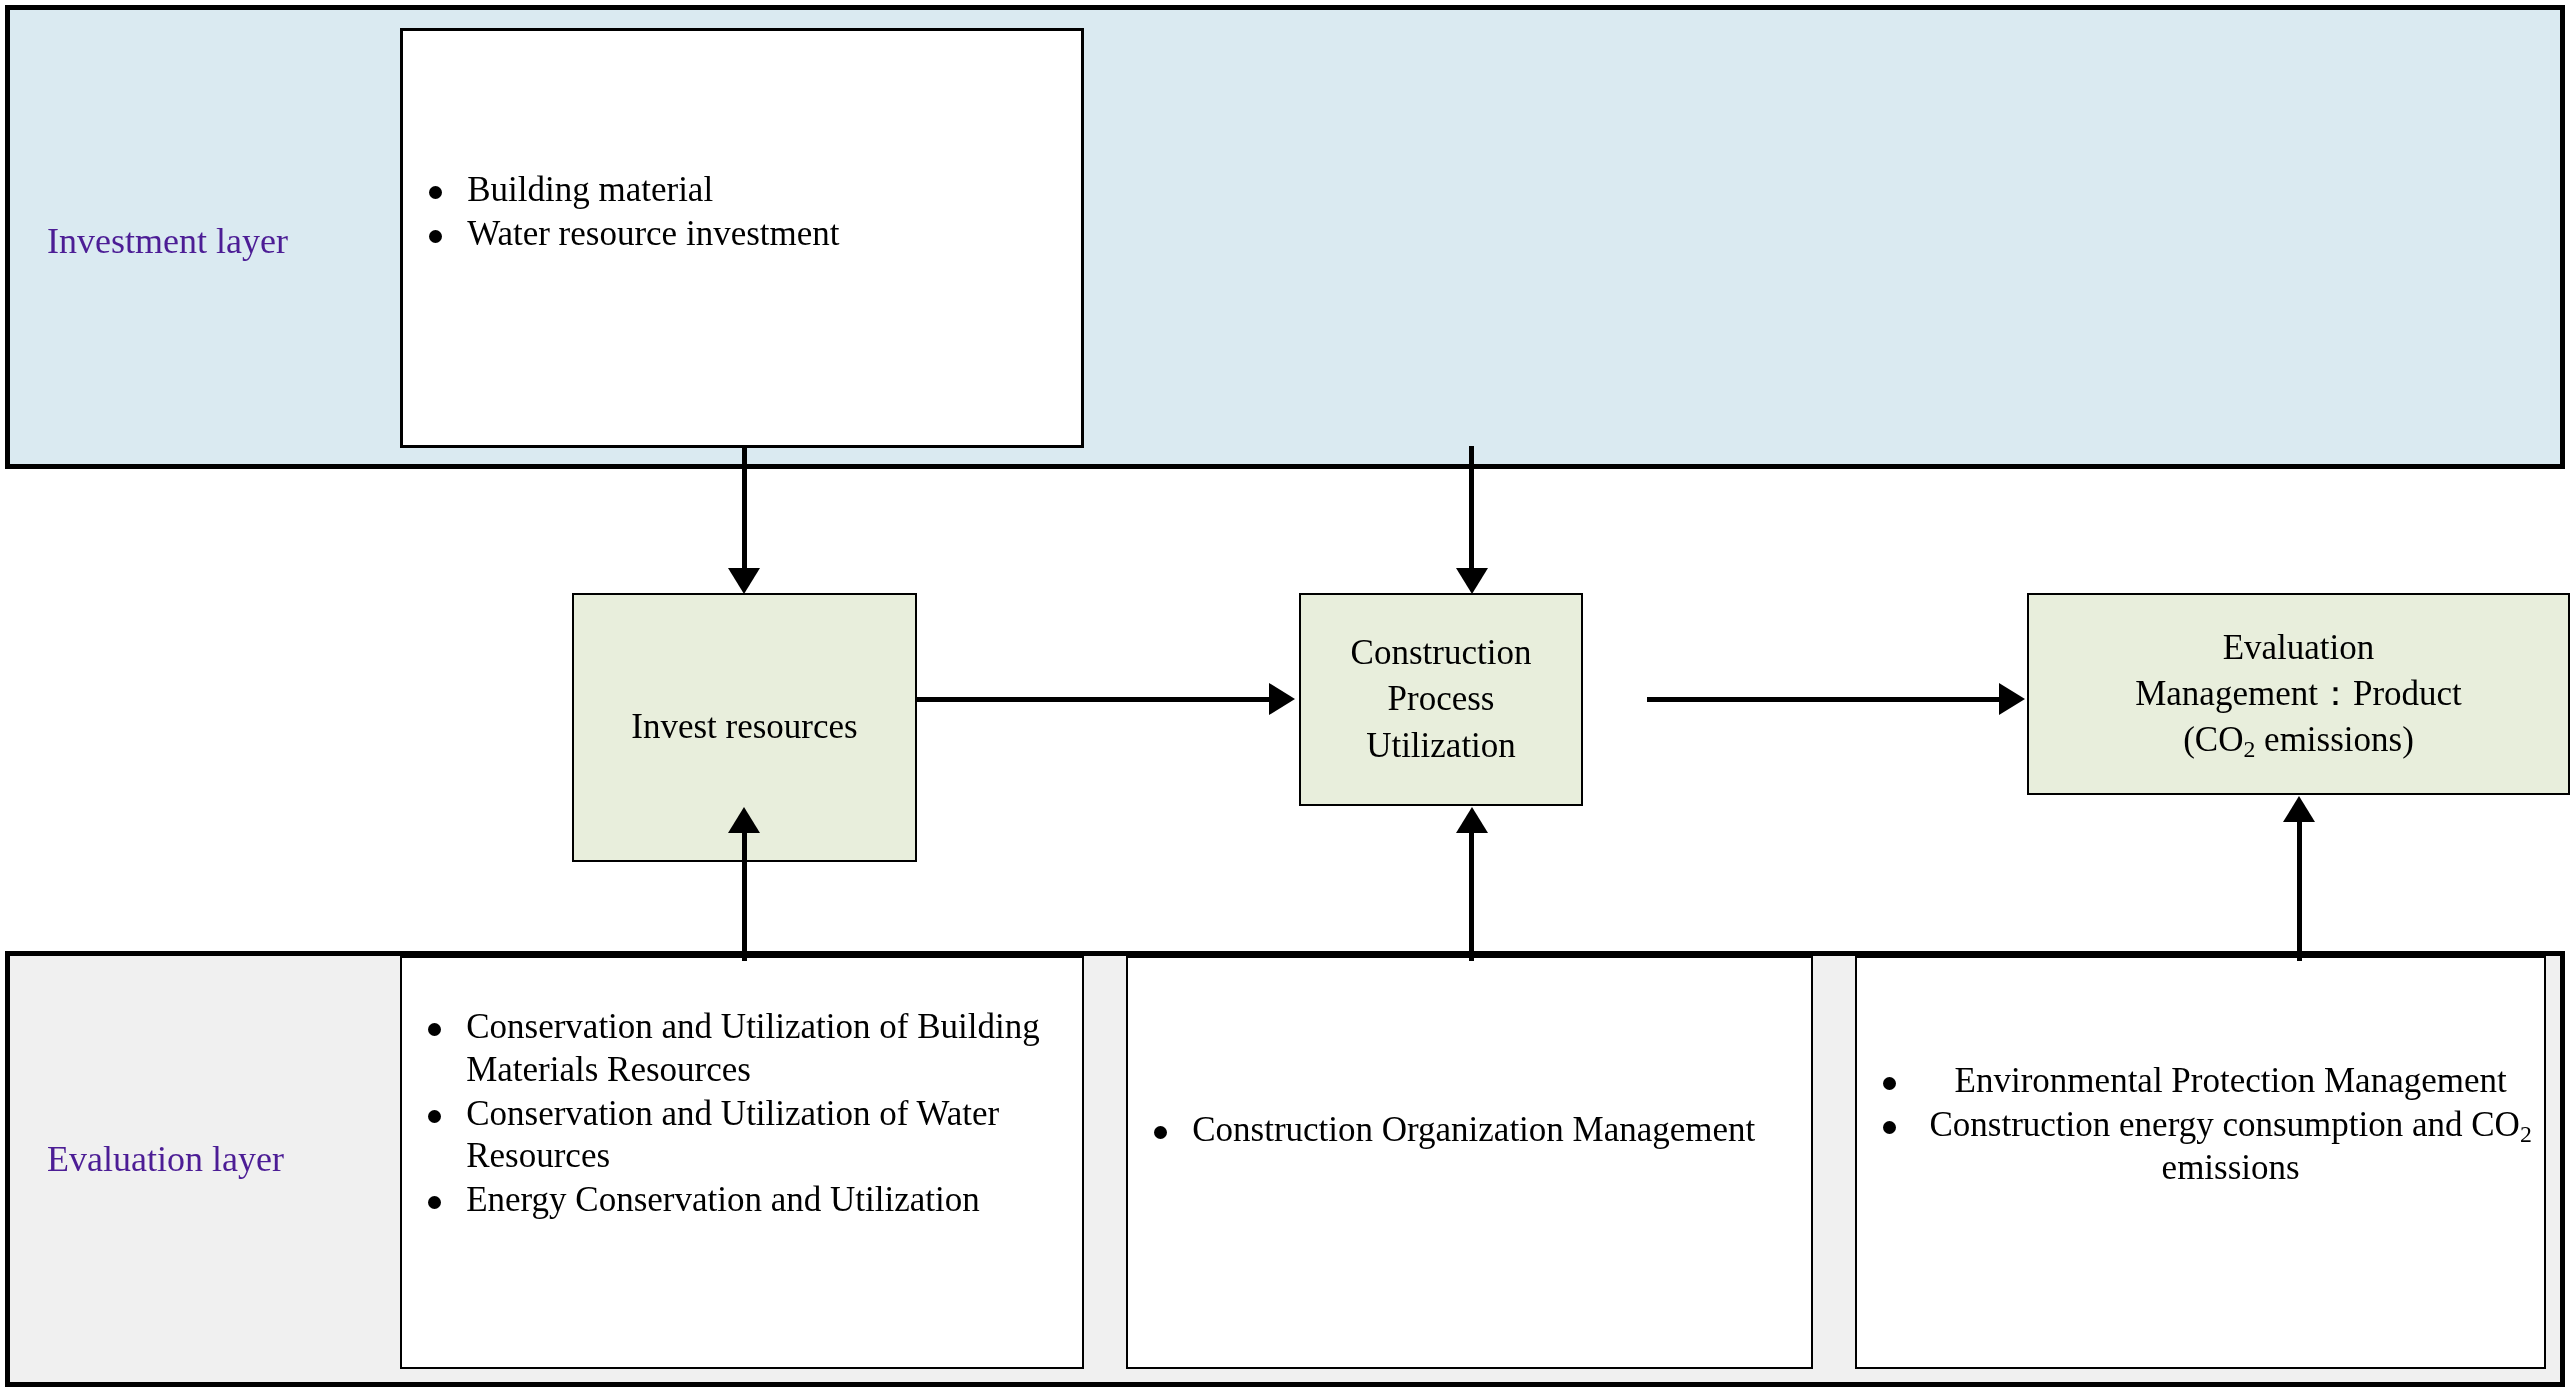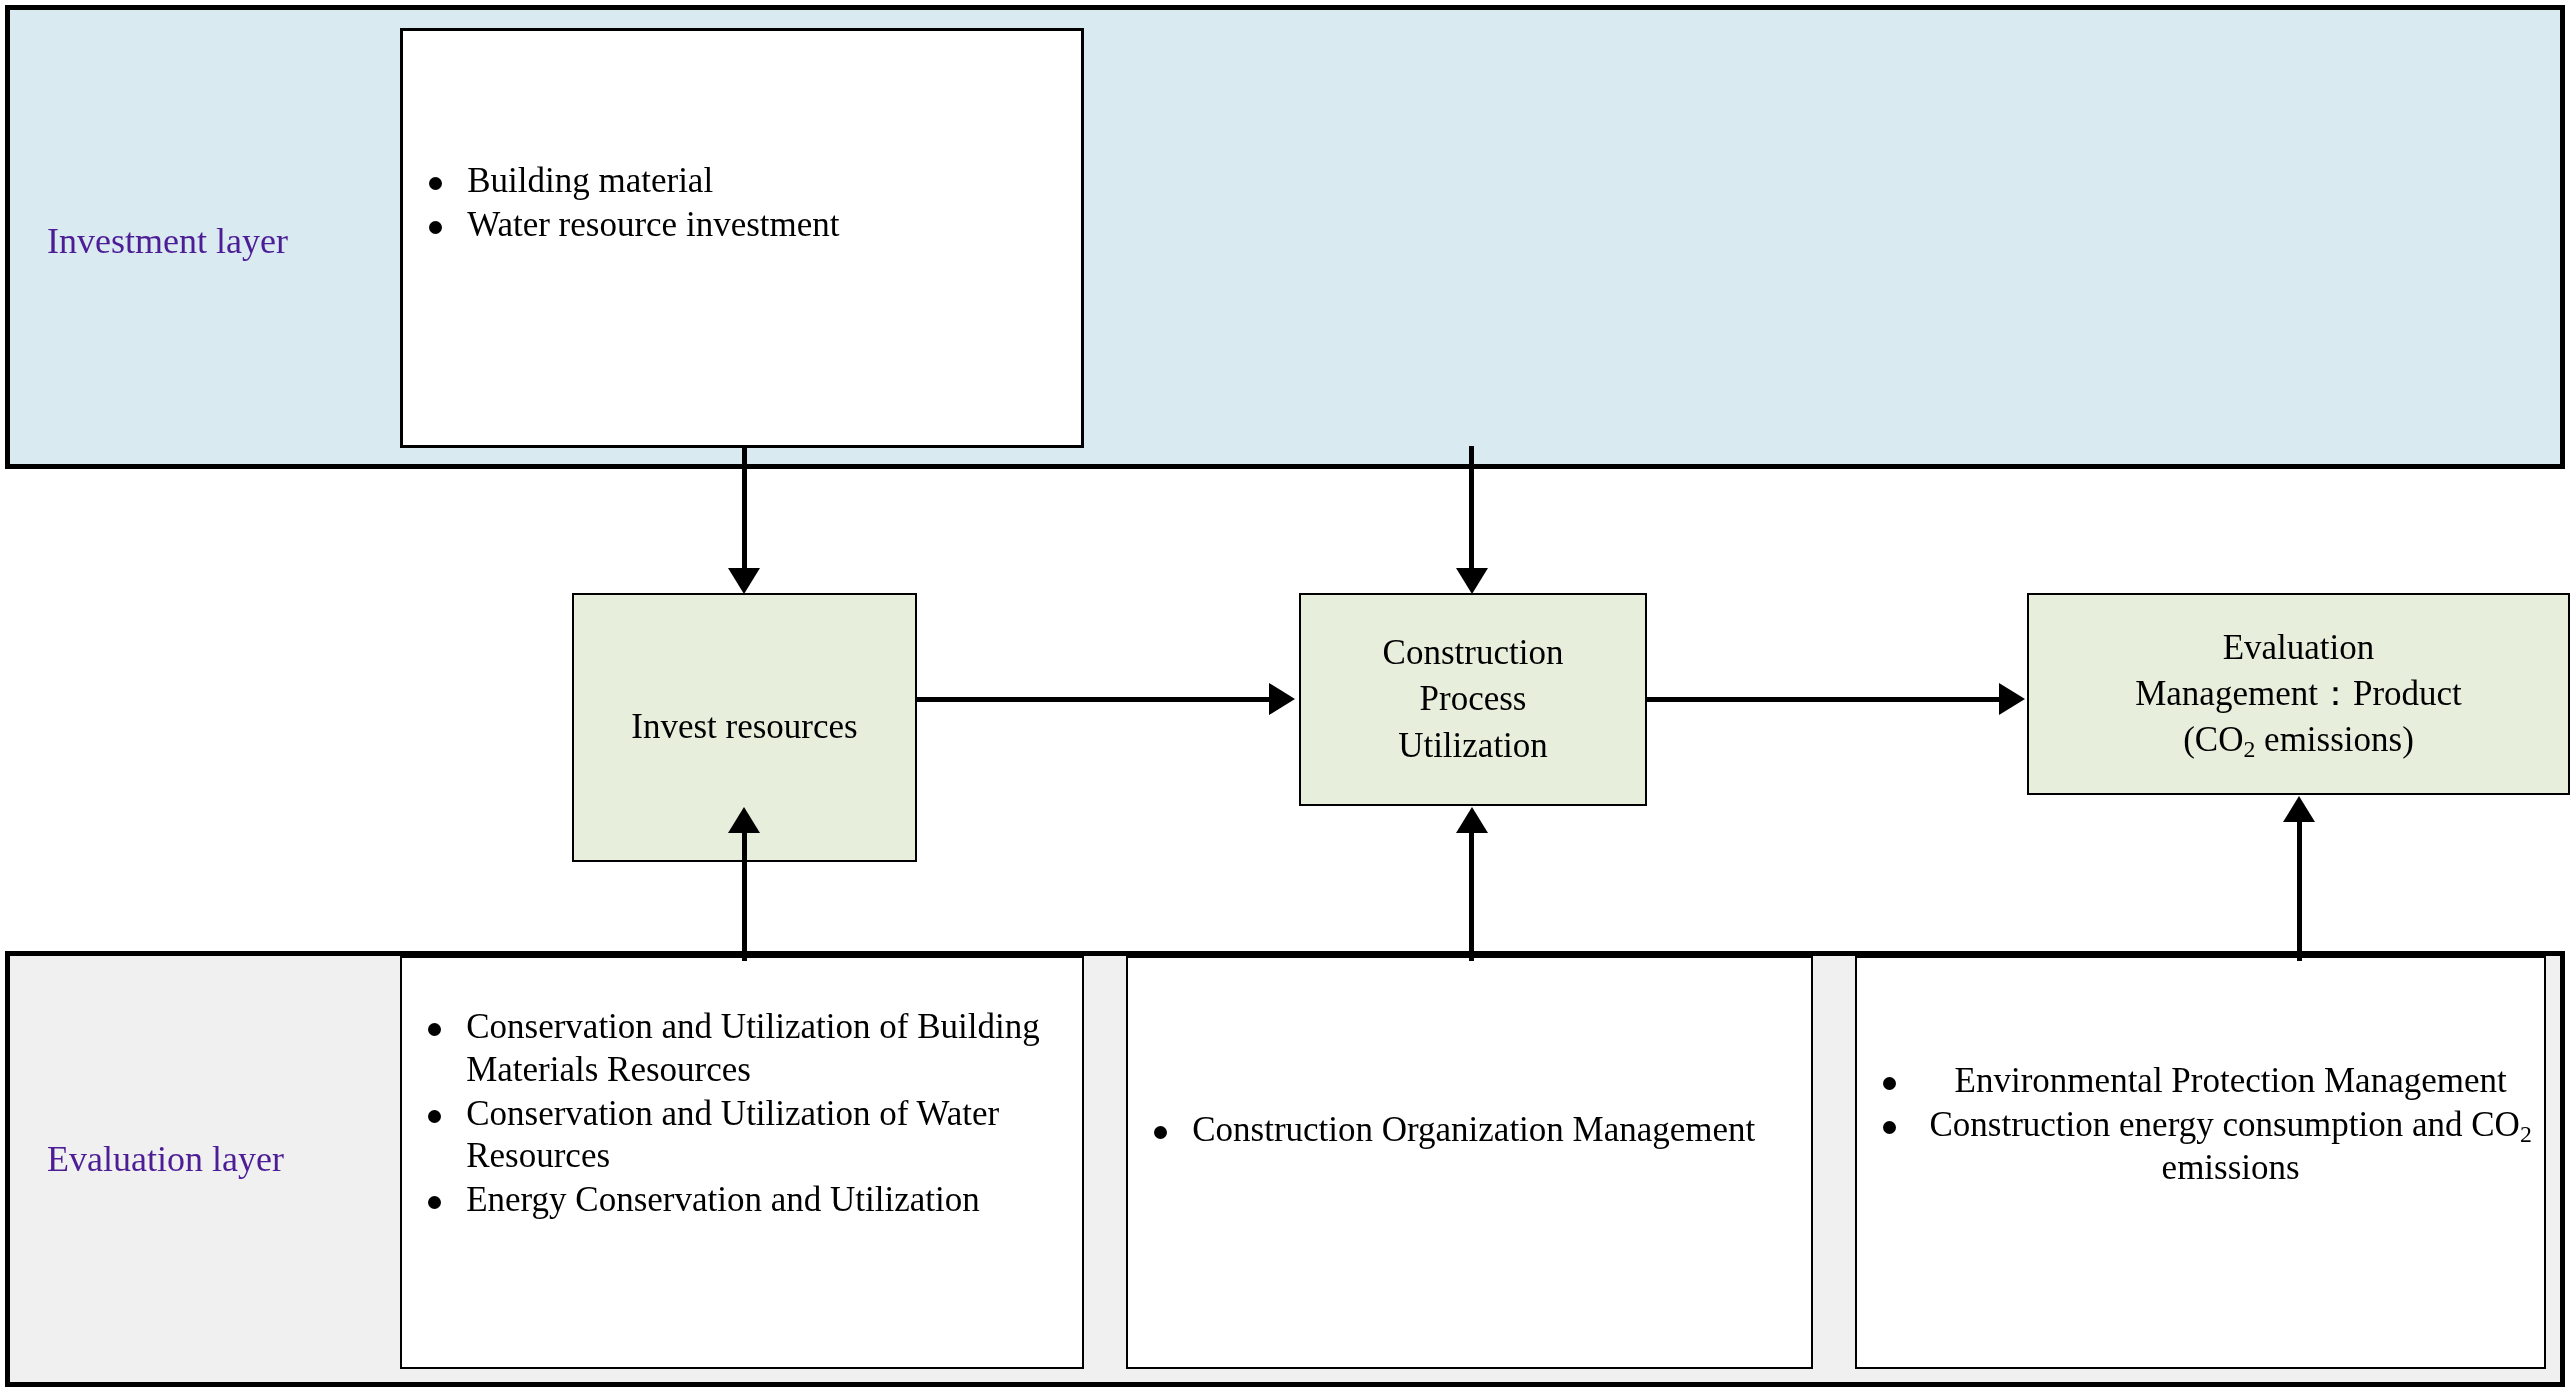--- a/index.html
+++ b/index.html
@@ -94,21 +94,21 @@
     right: 0;
   }
 
   
   #inv-box-1 {
     left: 400px;
     top: 28px;
     width: 684px;
     height: 420px;
   }
-  #inv-box-1 .list-wrap { top: 129px; left: 14.2px; right: 10.4px; }
+  #inv-box-1 .list-wrap { top: 138px; left: 14.2px; right: 10.4px; }
 
   #inv-box-2 {
     left: 1126px;
     top: 28px;
     width: 687px;
     height: 420px;
   }
   #inv-box-2 .list-wrap { top: 57px; left: 14.2px; right: 13px; }
 
   
@@ -153,21 +153,21 @@
   }
   #proc-invest {
     left: 572px;
     top: 593px;
     width: 345px;
     height: 269px;
   }
   #proc-construction {
     left: 1299px;
     top: 593px;
-    width: 348px;
+    width: 284px;
     height: 213px;
   }
   #proc-evaluation {
     left: 2027px;
     top: 593px;
     width: 543px;
     height: 202px;
   }
   .process-box .txt { display: block; width: 100%; }
 

